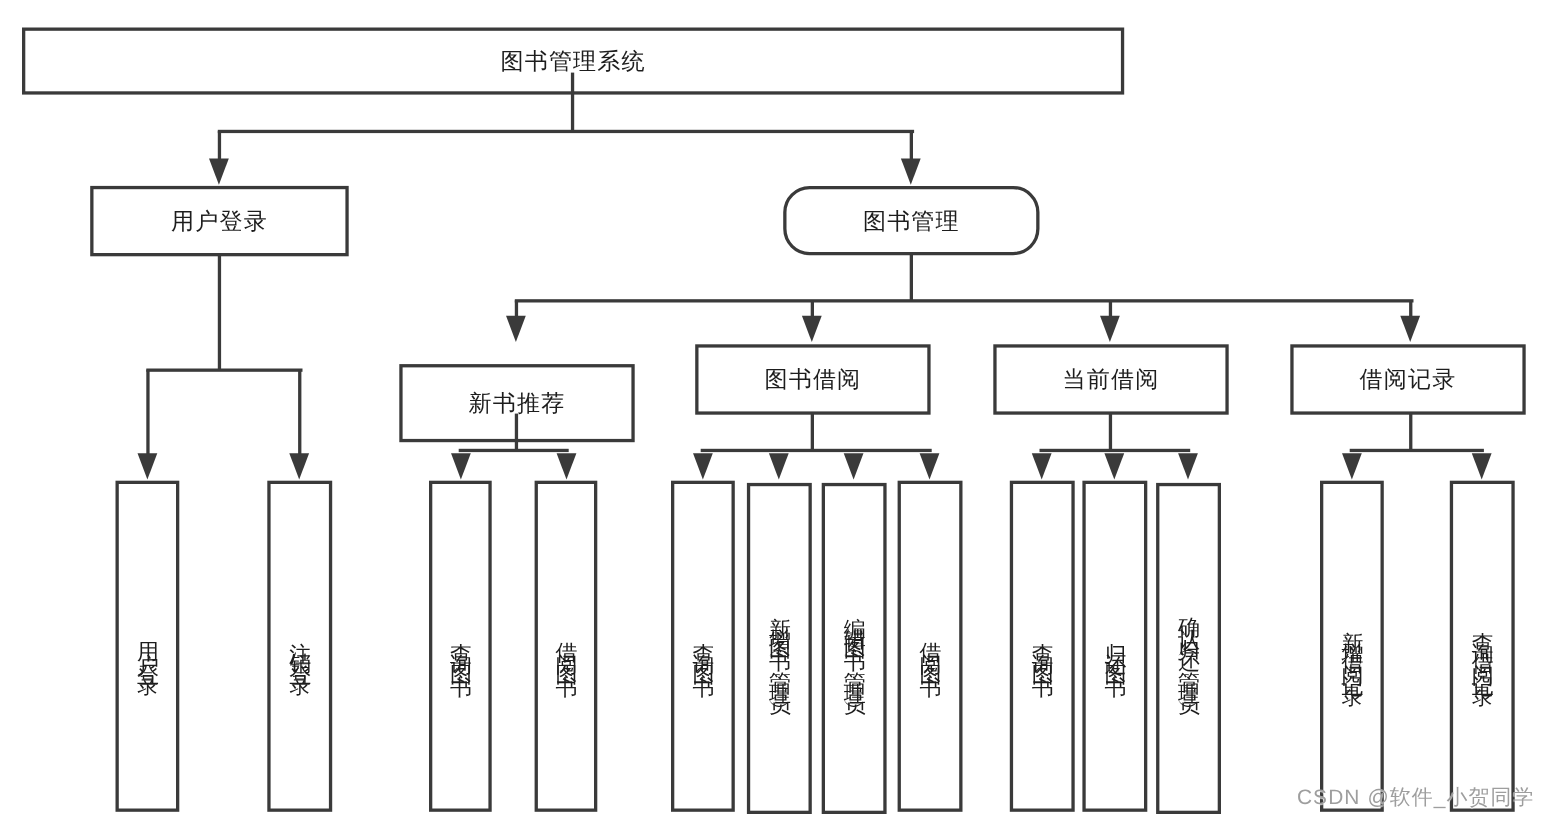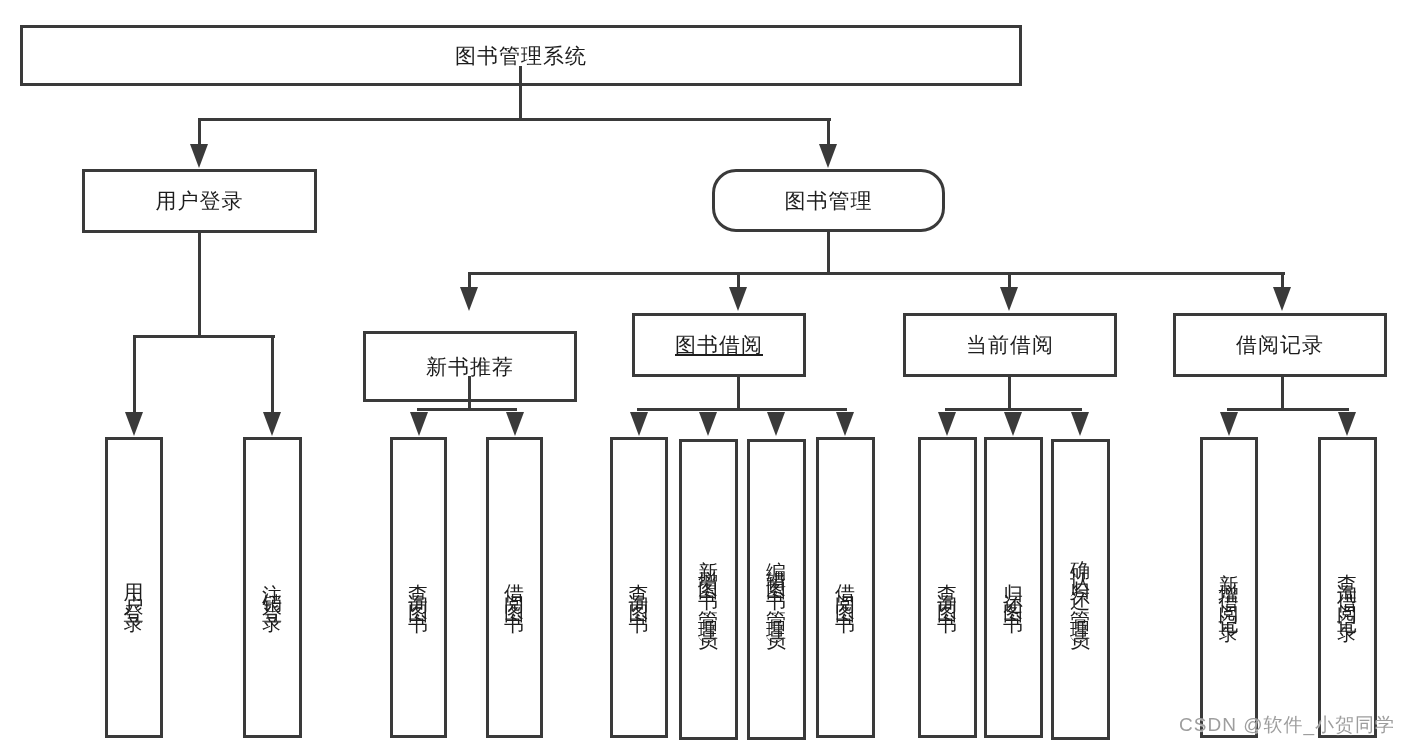--- a/index.html
+++ b/index.html
@@ -63,21 +63,21 @@
   <div class="vline" style="left:468px;top:273px;height:16px;"></div>
   <div class="arrow" style="left:460px;top:287px;"></div>
   <div class="vline" style="left:737px;top:273px;height:16px;"></div>
   <div class="arrow" style="left:729px;top:287px;"></div>
   <div class="vline" style="left:1008px;top:273px;height:16px;"></div>
   <div class="arrow" style="left:1000px;top:287px;"></div>
   <div class="vline" style="left:1281px;top:273px;height:16px;"></div>
   <div class="arrow" style="left:1273px;top:287px;"></div>
 
   <div class="node" style="left:363px;top:331px;width:214px;height:71px;">新书推荐</div>
-  <div class="node" style="left:632px;top:313px;width:174px;height:64px;text-decoration:underline;">图书借阅</div>
+  <div class="node" style="left:632px;top:313px;width:214px;height:64px;">图书借阅</div>
   <div class="node" style="left:1173px;top:313px;width:214px;height:64px;">借阅记录</div>
   <div class="node" style="left:903px;top:313px;width:214px;height:64px;">当前借阅</div>
 
   <div class="vline" style="left:468px;top:376px;height:34px;"></div>
   <div class="vline" style="left:737px;top:376px;height:34px;"></div>
   <div class="vline" style="left:1008px;top:376px;height:34px;"></div>
   <div class="vline" style="left:1281px;top:376px;height:34px;"></div>
 
   <div class="hline" style="left:417px;top:408px;width:100px;"></div>
   <div class="hline" style="left:637px;top:408px;width:210px;"></div>

